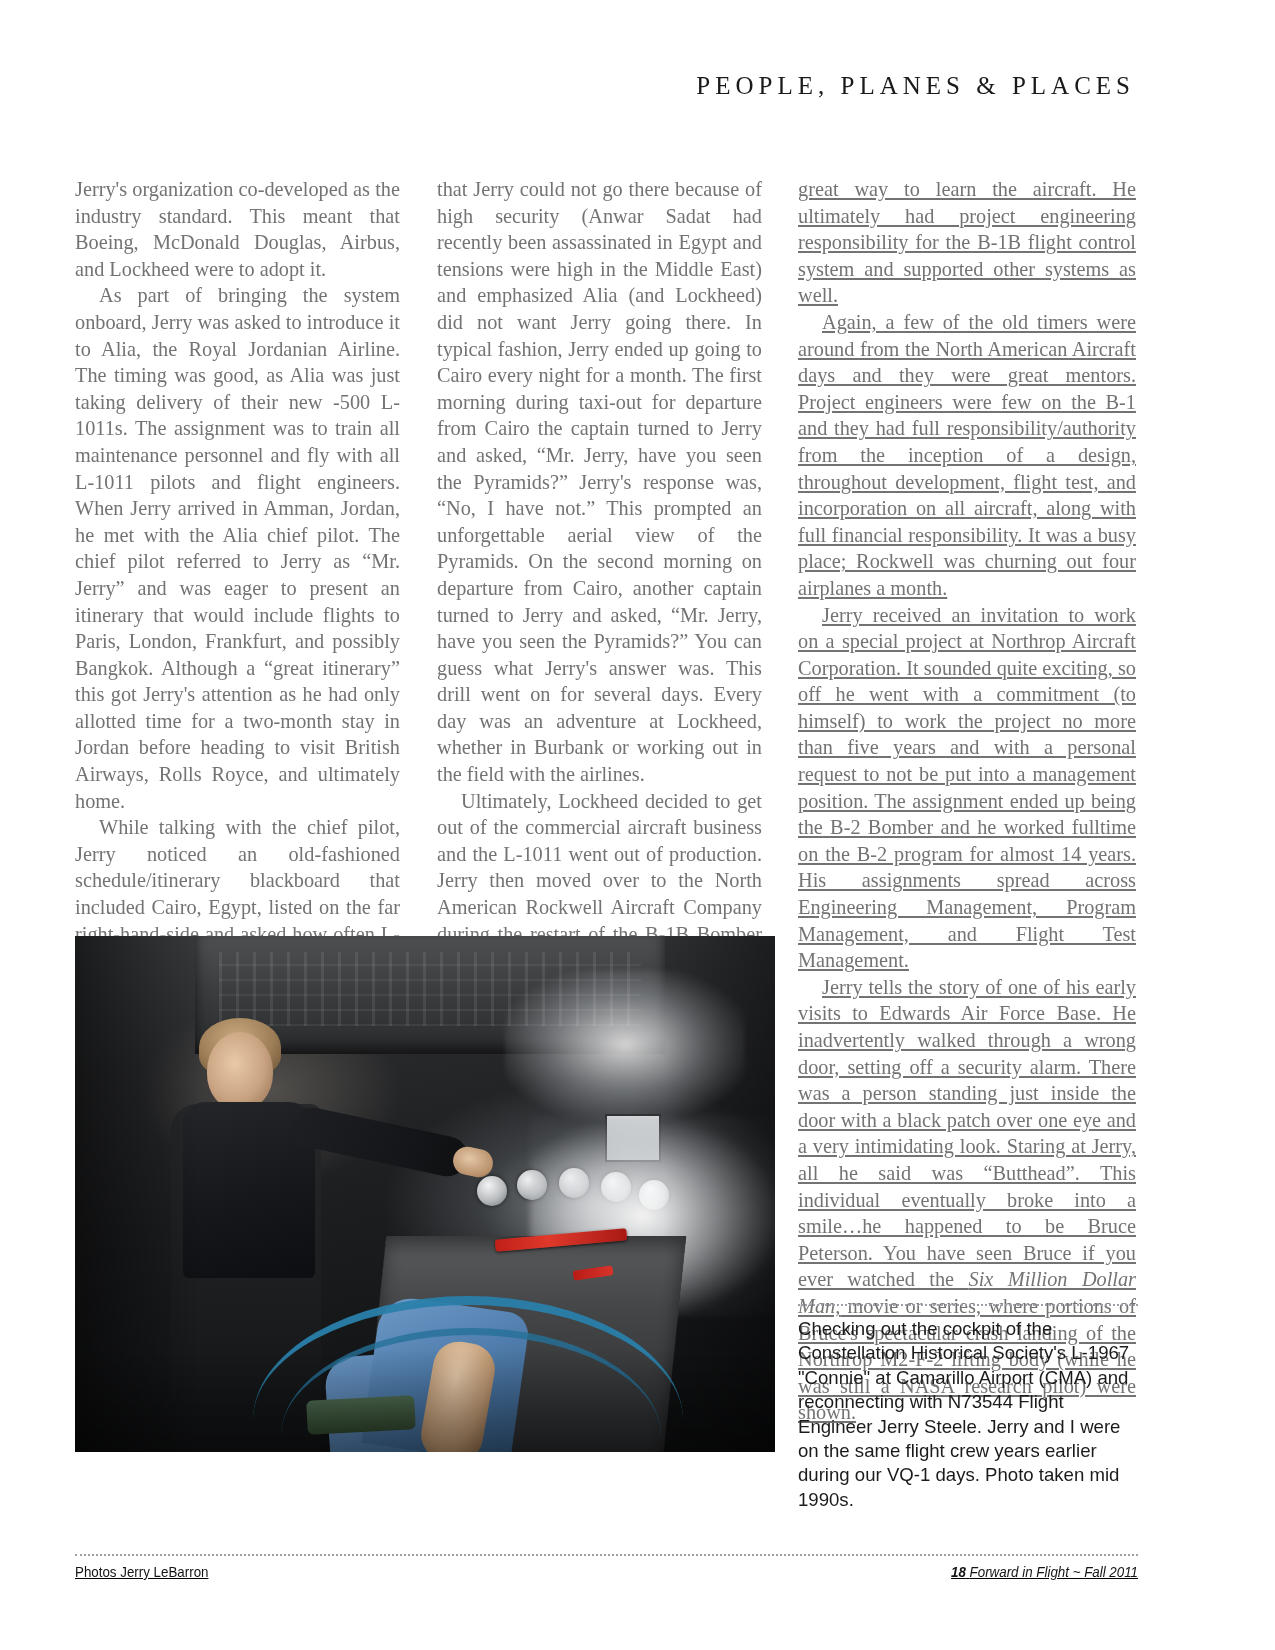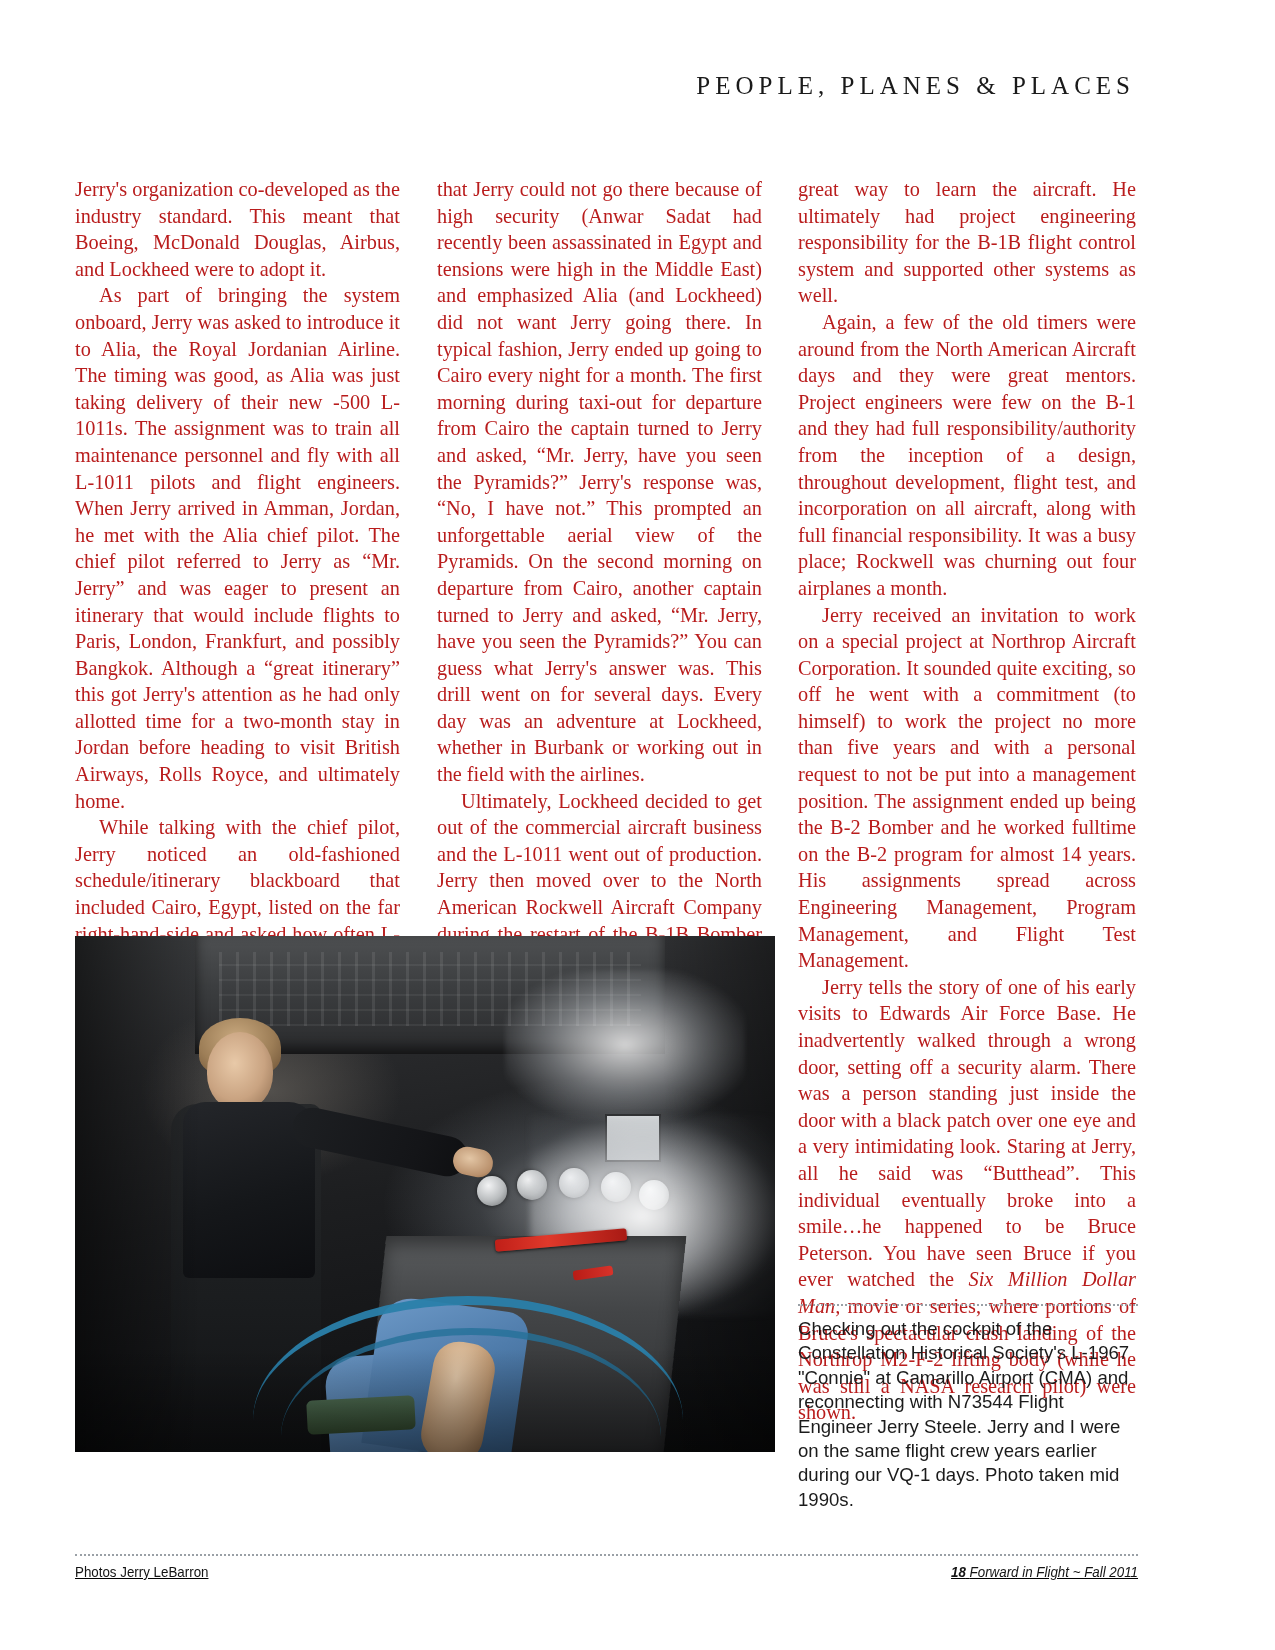--- a/index.html
+++ b/index.html
@@ -47,37 +47,37 @@
   }
   .col {
     position: absolute;
     top: 0;
     width: 325px;
     font-size: 20.3px;
     line-height: 26.6px;
     text-align: justify;
     text-justify: inter-word;
     hyphens: none;
-    color: #b91c1c;
+    color: #737373;
   }
   .col.c1 { left: 0px; }
   .col.c2 { left: 362px; }
   .col.c3 { left: 723px; width: 338px; }
 
   .col p {
     margin: 0;
     text-indent: 0;
   }
   .col p.ind {
     text-indent: 24px;
   }
   .ital { font-style: italic; }
 
   
-  .col.c3 { height: 1115px; }
+  .col.c3 { height: 1115px; text-decoration: underline; }
 
   
   .photo-wrap {
     position: absolute;
     left: 75px;
     top: 936px;
     width: 700px;
     height: 516px;
     overflow: hidden;
     background: #0a0a0c;

